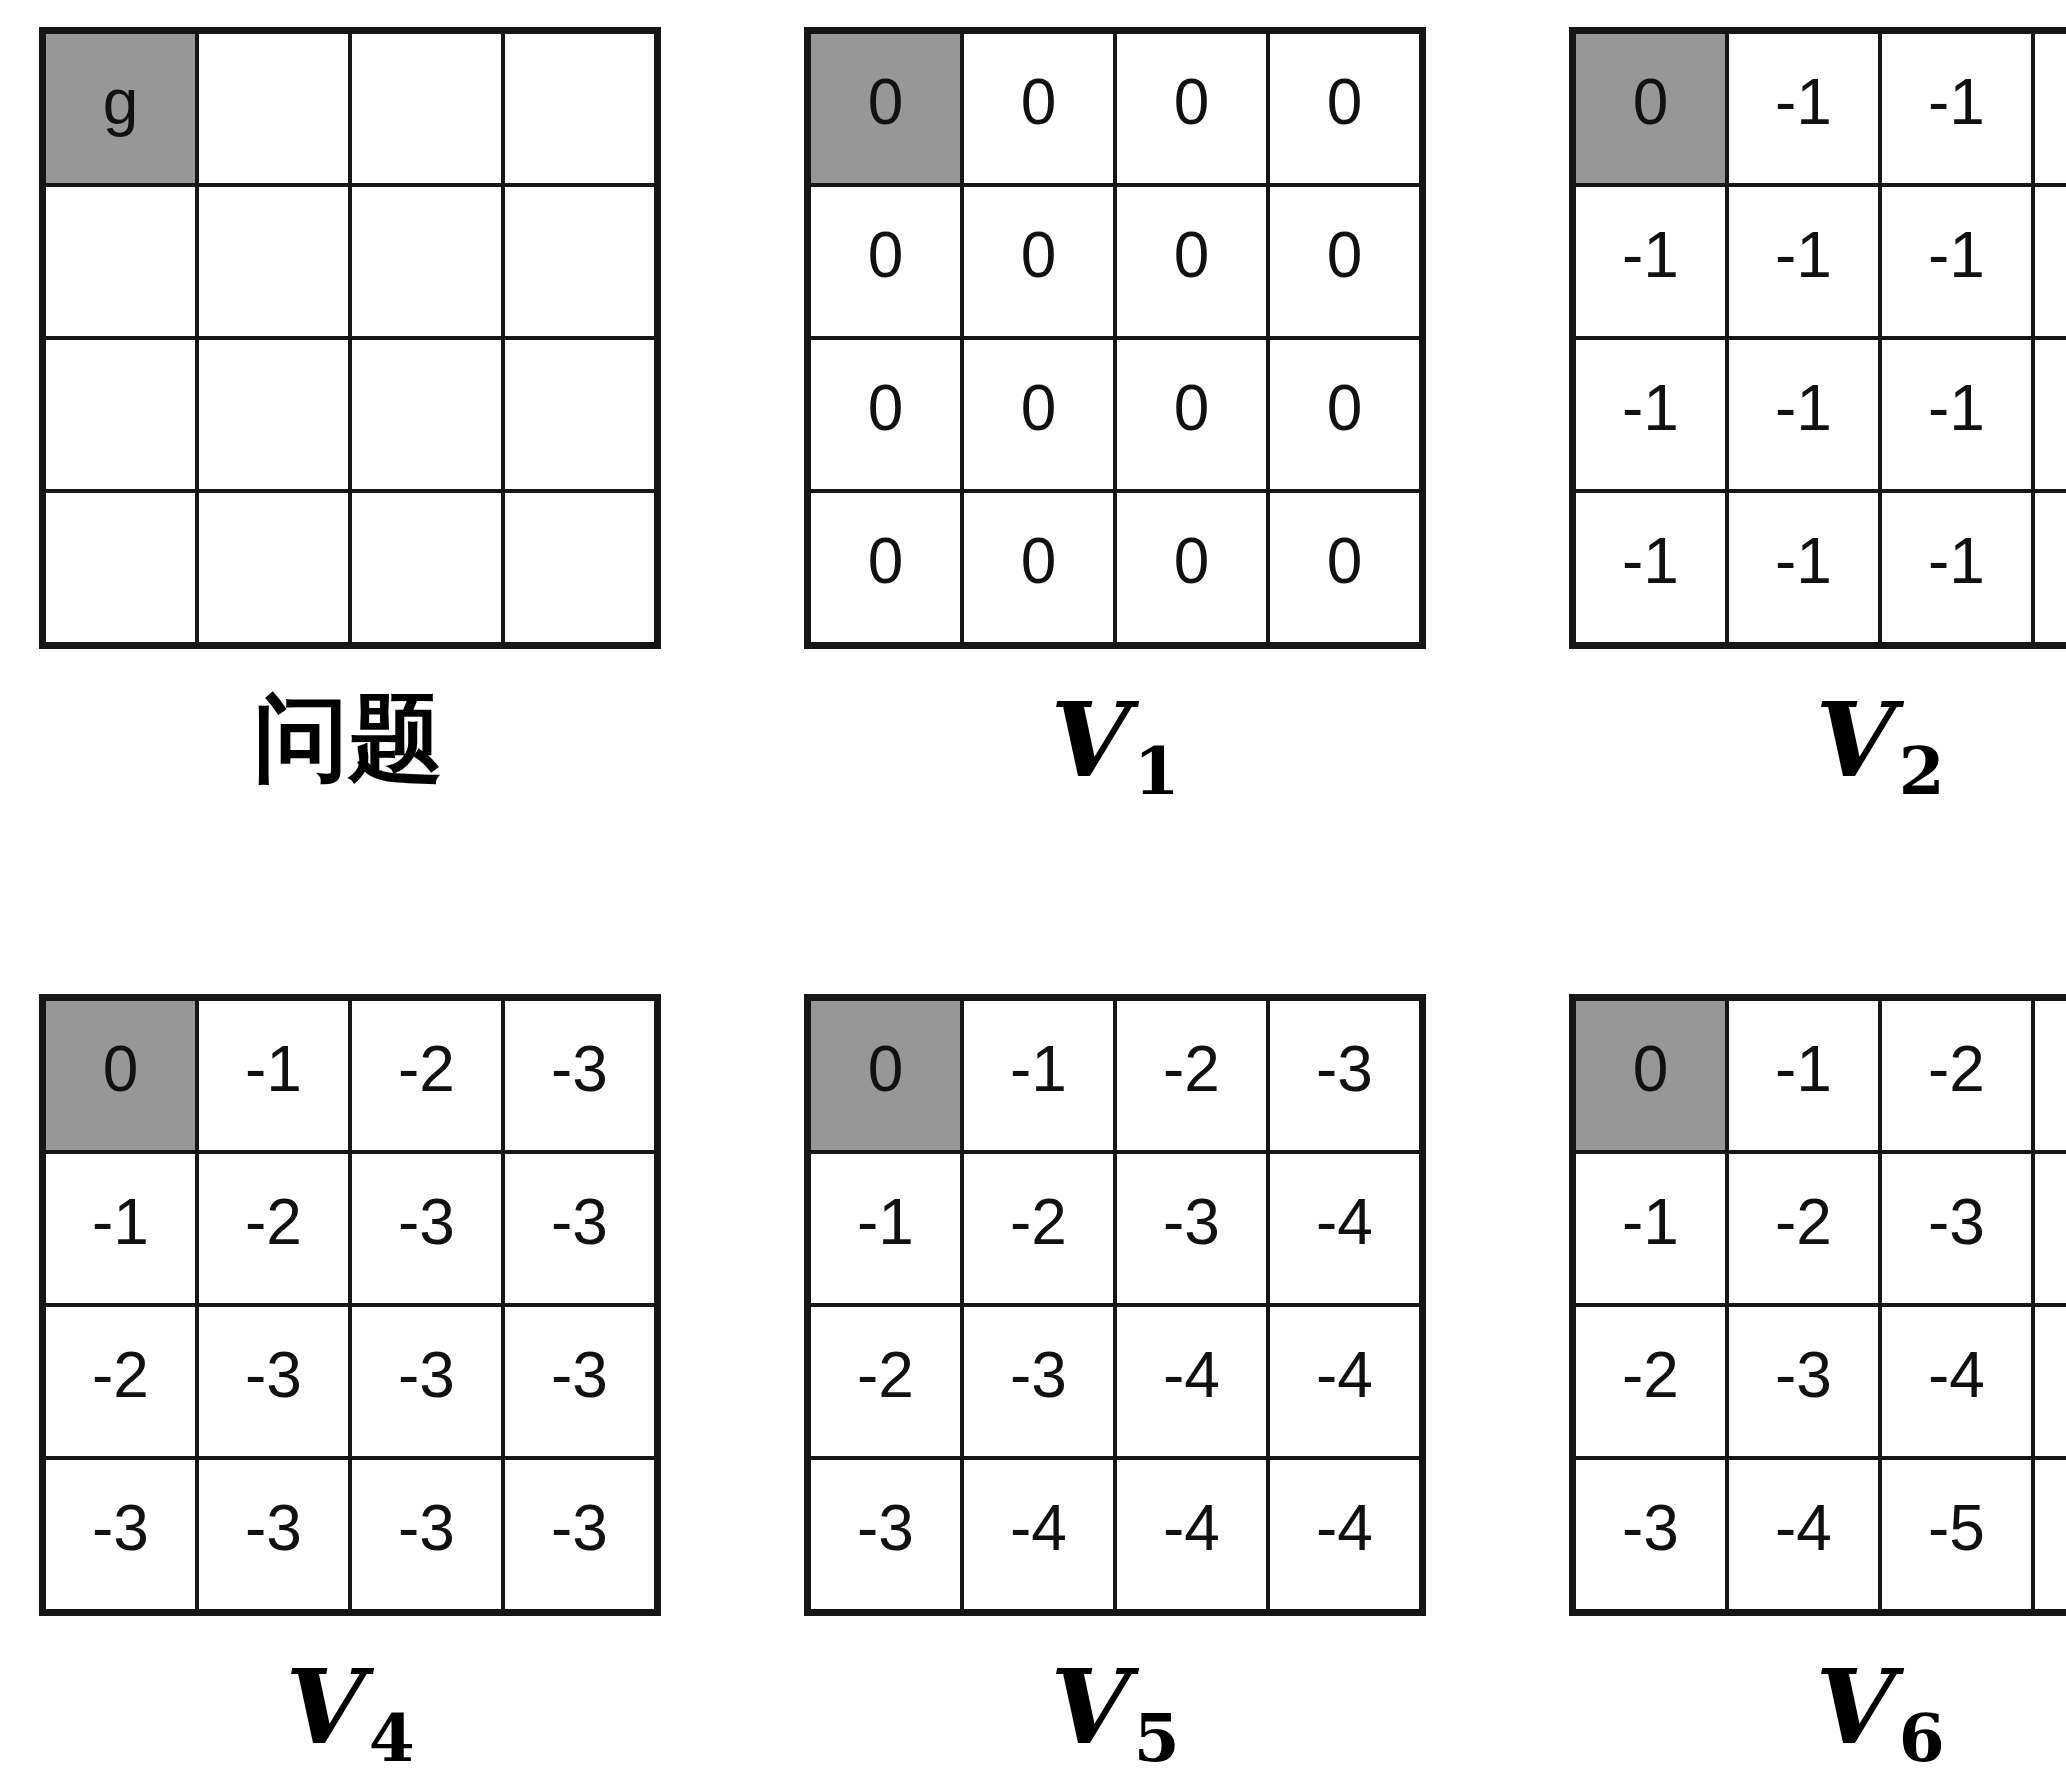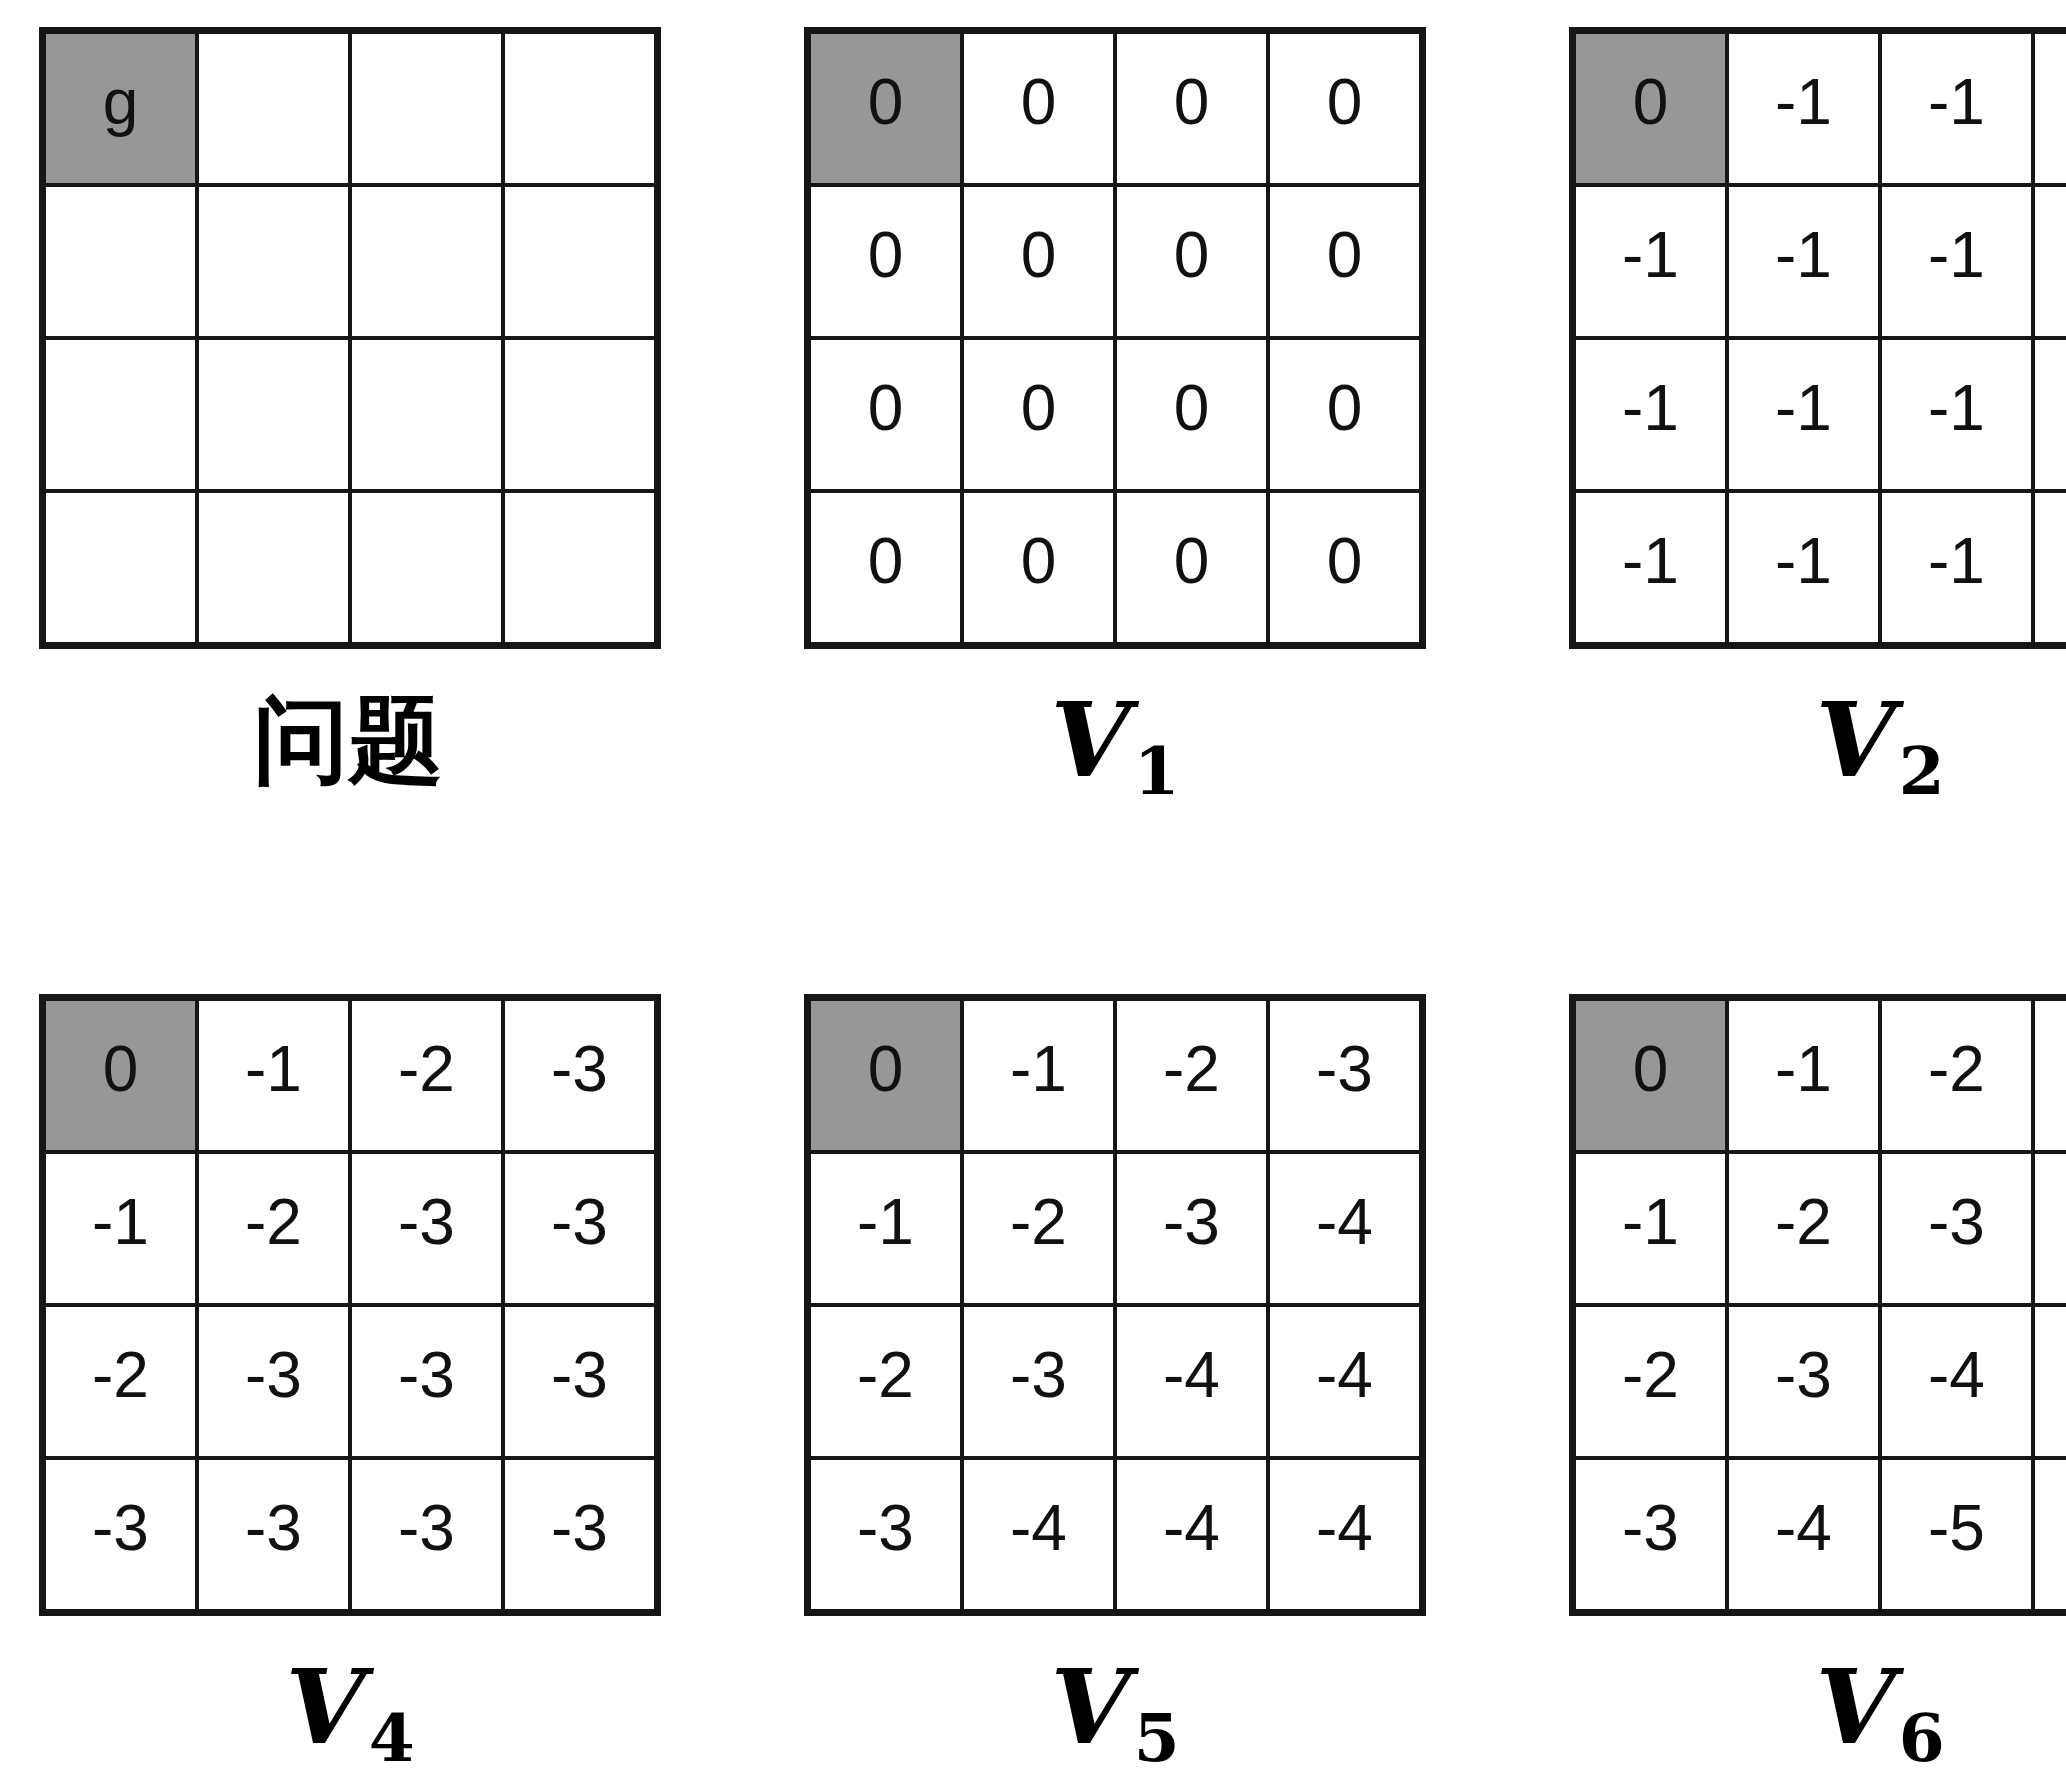--- a/index.html
+++ b/index.html
@@ -43,21 +43,21 @@
     margin-top: 41px;
     height: 99px;
     line-height: 99px;
     text-align: center;
     font-family: "DejaVu Serif", "Liberation Serif", serif;
     font-weight: bold;
     color: #000000;
     white-space: nowrap;
   }
   .caption .cap-main { font-size: 103px; }
-  .caption.cjk .cap-main { font-size: 95px; font-style: normal; }
+  .caption.cjk .cap-main { font-size: 95px; font-style: normal; font-family: Liberation Serif, serif; }
   .caption.math .cap-main { font-style: italic; }
   .caption .cap-sub {
     font-size: 66px;
     position: relative; top: 0.28em;
     margin-left: 3.3px;
   }
 </style>
 </head>
 <body>
 

